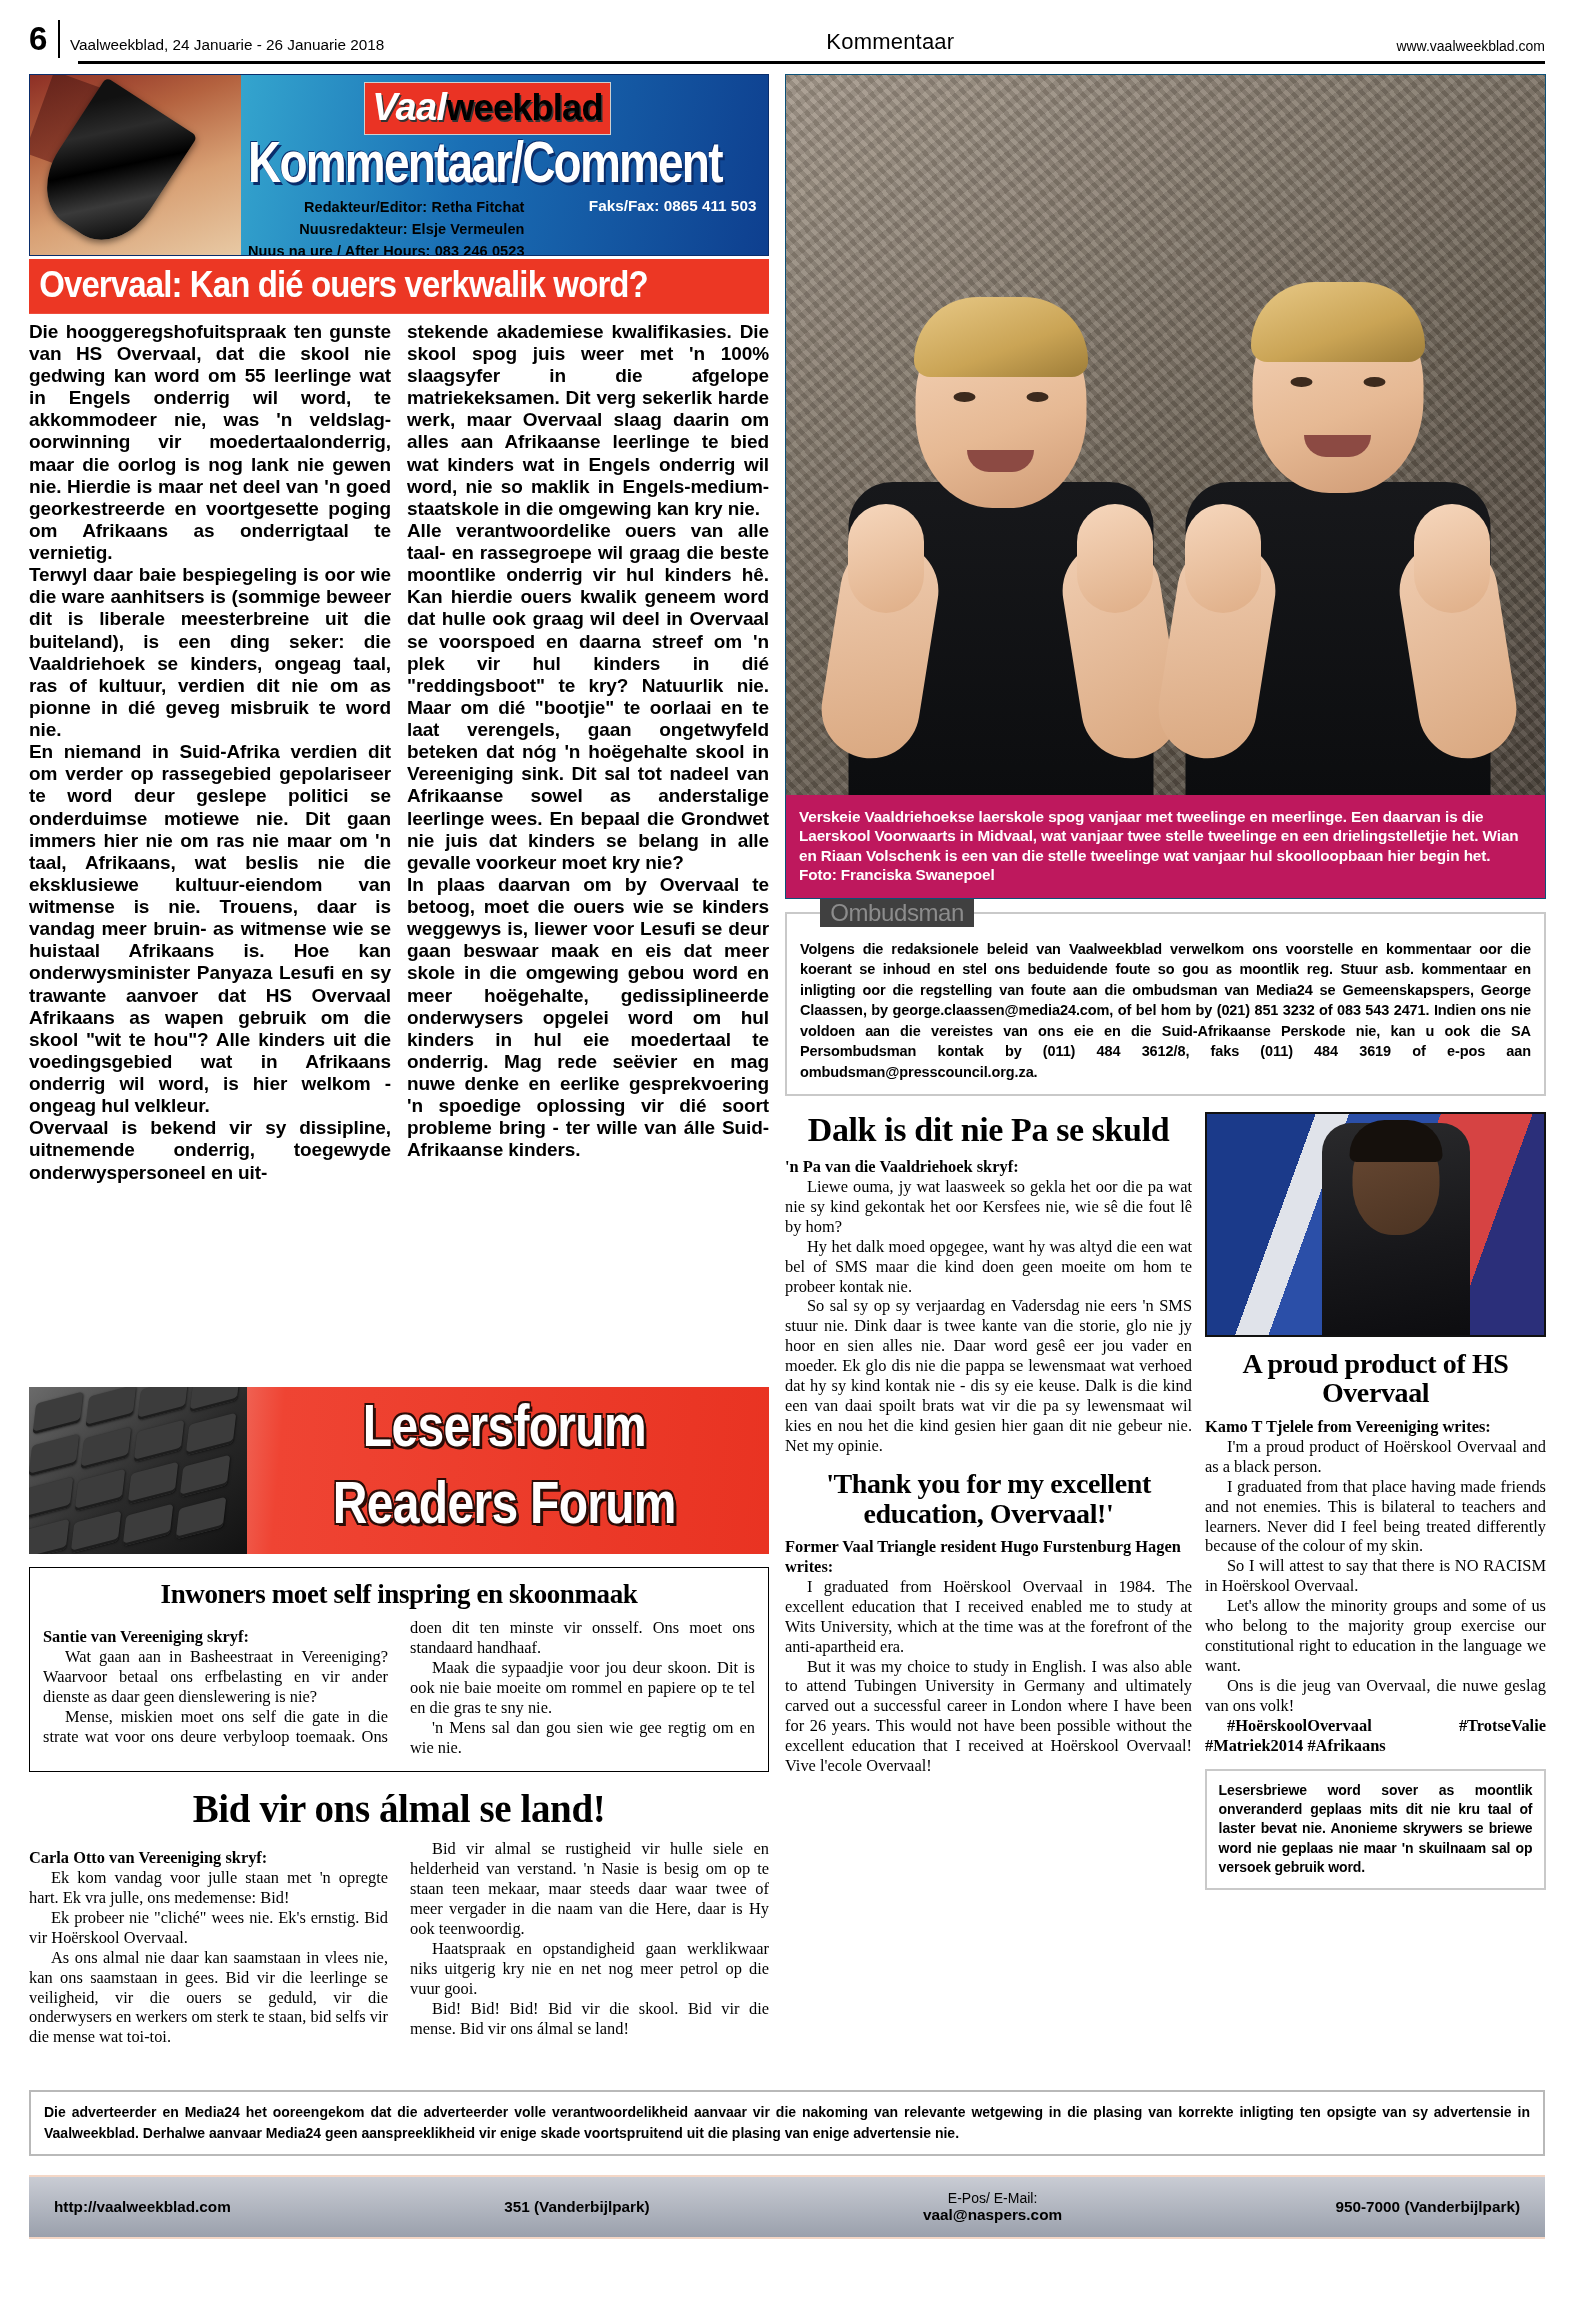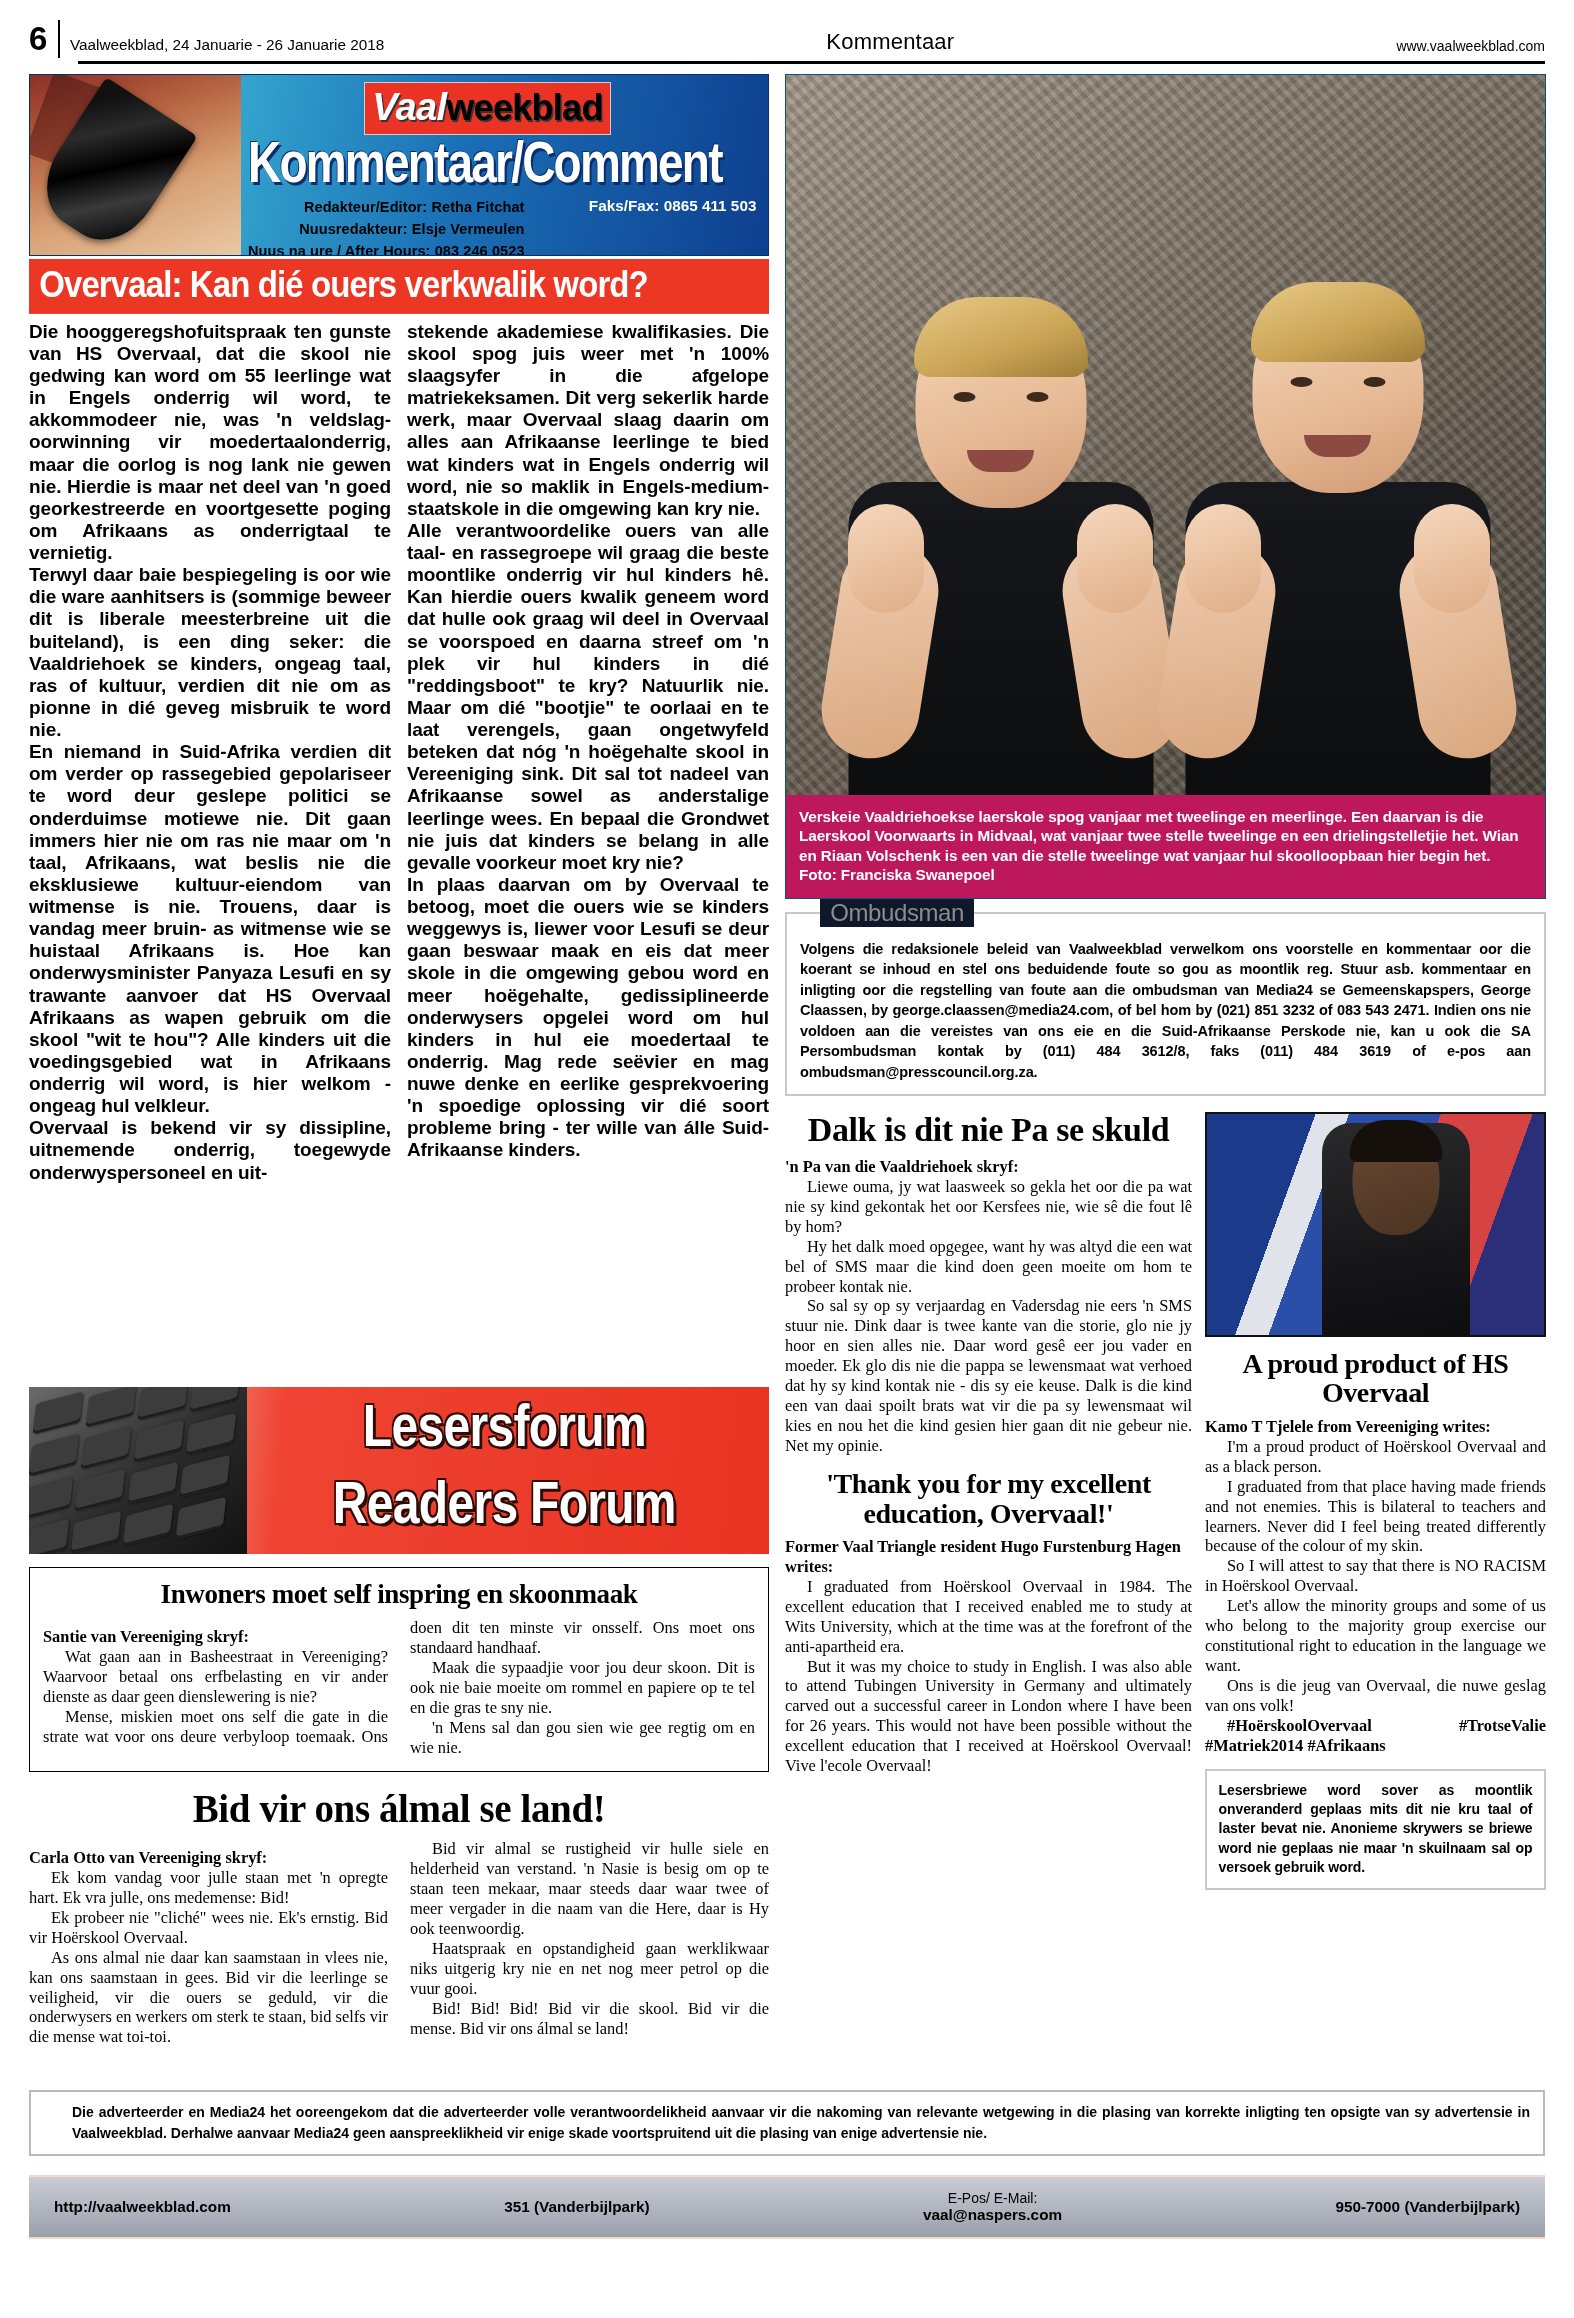--- a/index.html
+++ b/index.html
@@ -123,21 +123,21 @@
      width:67px; height:22px; border-radius:0 0 44px 44px; background:#8c4a43; }
 
   .photo-cap {
     background:#be185d; color:#fff; padding:11.6px 13px 13px 13px;
     font-size:15.3px; font-weight:700; line-height:1.28; letter-spacing:-0.1px;
   }
 
   
   .ombuds { border:2.2px solid #c9c9c9; margin-top:13px; padding:7.3px 13px 11.6px 13px; position:relative; }
   .ombuds-title {
-    position:absolute; top:-14.5px; left:33px; background:#0f172a; padding:0 10.2px;
+    position:absolute; top:-14.5px; left:33px; background:#404040; padding:0 10.2px;
     font-size:24px; color:#8c8c8c; font-weight:400; letter-spacing:-0.4px;
   }
   .ombuds p { font-size:14.5px; font-weight:700; line-height:1.42; text-align:justify;
      margin-top:17.4px; letter-spacing:-0.1px; }
 
   
   .midgrid { display:flex; gap:13px; margin-top:16px; }
   .mid-a { width:407px; }
   .mid-b { width:341px; }
 
@@ -186,21 +186,21 @@
   .lf-2 { font-size:48px; margin-top:30.5px; }
 
   .box-article { border:1.5px solid #000; margin-top:13px; padding:11.6px 13px 13px 13px; }
   .box-article .serif-head { font-size:27px; }
   .two-col { column-count:2; column-gap:22px; margin-top:10.2px; }
   .two-col p { margin-bottom:0; }
 
   .bid-section { margin-top:16px; }
   .bid-section .serif-head { font-size:39px; }
   .disclaimer { flex:1; border:2.2px solid #b9b9b9; padding:10.2px 13px; }
-  .disclaimer p { font-size:14px; font-weight:700; line-height:1.5; text-align:justify;margin-left:28px;}
+  .disclaimer p { font-size:14px; font-weight:700; line-height:1.5; text-align:justify;}
   .footer {
      margin-top:19px; height:64px; background:linear-gradient(180deg,#c9ccd4,#9aa0ac);
      border-top:2.9px solid #f4d7c6; border-bottom:2.9px solid #f4d7c6;
      display:flex; align-items:center; justify-content:space-between; padding:0 25px;
      font-weight:700;
   }
   .footer div { font-size:15.3px; }
   .footer .mail { text-align:center; }
   .footer .mail .lbl { font-weight:400; font-size:14px; display:block; }
 </style>

